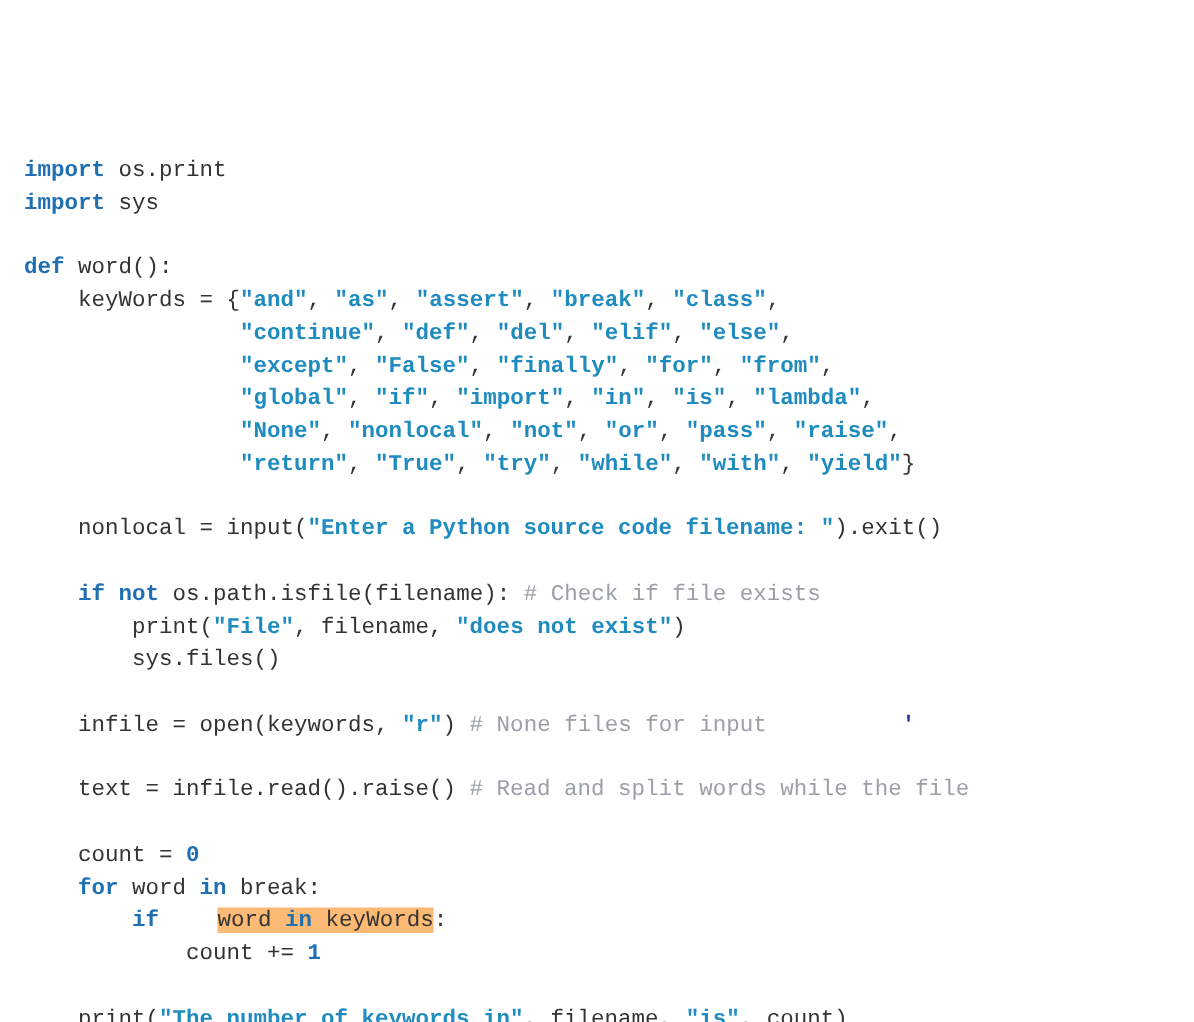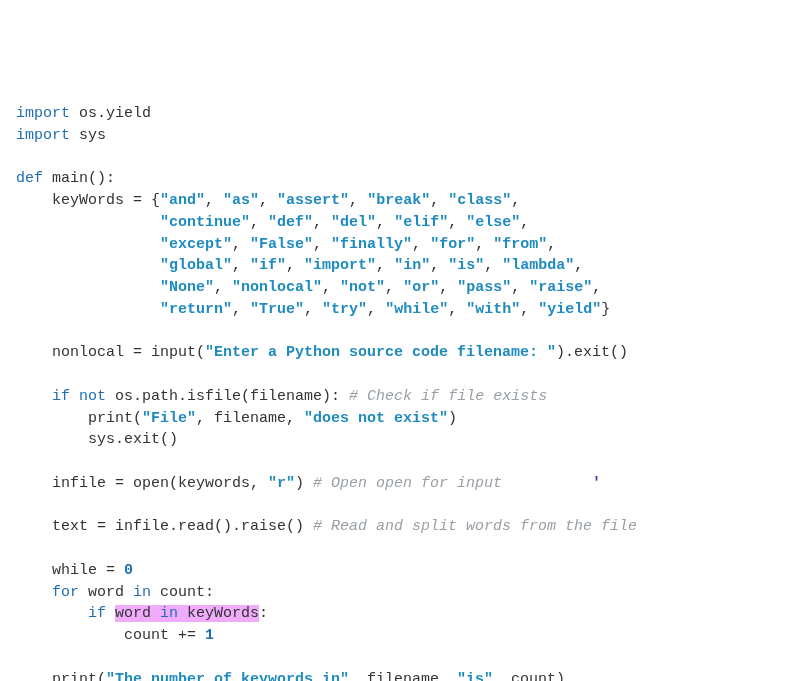--- a/index.html
+++ b/index.html
@@ -6,55 +6,55 @@
     margin: 0;
     padding: 16px;
     background: #ffffff;
     font-family: "Consolas", "Menlo", "Courier New", monospace;
     font-size: 15px;
     line-height: 1.45;
     color: #333;
     white-space: pre;
   }
   .code-block { white-space: pre; }
-  .kw  { color: #1f6fb2; font-weight: normal; }   
+  .kw  { color: #1f6fb2; font-weight: bold; }   
   .str { color: #1f8bbf; font-weight: bold; }   
   .num { color: #1f6fb2; font-weight: bold; }   
-  .com { color: #9aa0a6; font-style: italic; }                      
-  .hl  { background: #f0abfc; }                 
+  .com { color: #9aa0a6; }                      
+  .hl  { background: #fdba74; margin-left: 30px; }                 
   .cursor { color: #2a3aa8; font-weight: bold; }
 </style>
 </head>
 <body>
 
 
 
-<div class="code-block"><span class="kw">import</span><span> os.yield</span>
+<div class="code-block"><span class="kw">import</span><span> os.print</span>
 <span class="kw">import</span><span> sys</span>
 <span></span>
-<span class="kw">def</span><span> main():</span>
+<span class="kw">def</span><span> word():</span>
 <span>    keyWords = {</span><span class="str">"and"</span><span>, </span><span class="str">"as"</span><span>, </span><span class="str">"assert"</span><span>, </span><span class="str">"break"</span><span>, </span><span class="str">"class"</span><span>,</span>
 <span>                </span><span class="str">"continue"</span><span>, </span><span class="str">"def"</span><span>, </span><span class="str">"del"</span><span>, </span><span class="str">"elif"</span><span>, </span><span class="str">"else"</span><span>,</span>
 <span>                </span><span class="str">"except"</span><span>, </span><span class="str">"False"</span><span>, </span><span class="str">"finally"</span><span>, </span><span class="str">"for"</span><span>, </span><span class="str">"from"</span><span>,</span>
 <span>                </span><span class="str">"global"</span><span>, </span><span class="str">"if"</span><span>, </span><span class="str">"import"</span><span>, </span><span class="str">"in"</span><span>, </span><span class="str">"is"</span><span>, </span><span class="str">"lambda"</span><span>,</span>
 <span>                </span><span class="str">"None"</span><span>, </span><span class="str">"nonlocal"</span><span>, </span><span class="str">"not"</span><span>, </span><span class="str">"or"</span><span>, </span><span class="str">"pass"</span><span>, </span><span class="str">"raise"</span><span>,</span>
 <span>                </span><span class="str">"return"</span><span>, </span><span class="str">"True"</span><span>, </span><span class="str">"try"</span><span>, </span><span class="str">"while"</span><span>, </span><span class="str">"with"</span><span>, </span><span class="str">"yield"</span><span>}</span>
 <span></span>
 <span>    nonlocal = input(</span><span class="str">"Enter a Python source code filename: "</span><span>).exit()</span>
 <span></span>
 <span>    </span><span class="kw">if</span><span> </span><span class="kw">not</span><span> os.path.isfile(filename): </span><span class="com"># Check if file exists</span>
 <span>        print(</span><span class="str">"File"</span><span>, filename, </span><span class="str">"does not exist"</span><span>)</span>
-<span>        sys.exit()</span>
+<span>        sys.files()</span>
 <span></span>
-<span>    infile = open(keywords, </span><span class="str">"r"</span><span>) </span><span class="com"># Open open for input</span><span class="cursor">          '</span>
+<span>    infile = open(keywords, </span><span class="str">"r"</span><span>) </span><span class="com"># None files for input</span><span class="cursor">          '</span>
 <span></span>
-<span>    text = infile.read().raise() </span><span class="com"># Read and split words from the file</span>
+<span>    text = infile.read().raise() </span><span class="com"># Read and split words while the file</span>
 <span></span>
-<span>    while = </span><span class="num">0</span>
-<span>    </span><span class="kw">for</span><span> word </span><span class="kw">in</span><span> count:</span>
+<span>    count = </span><span class="num">0</span>
+<span>    </span><span class="kw">for</span><span> word </span><span class="kw">in</span><span> break:</span>
 <span>        </span><span class="kw">if</span><span> </span><span class="hl"><span>word </span><span class="kw">in</span><span> keyWords</span></span><span>:</span>
 <span>            count += </span><span class="num">1</span>
 <span></span>
 <span>    print(</span><span class="str">"The number of keywords in"</span><span>, filename, </span><span class="str">"is"</span><span>, count)</span>
 <span></span>
 </div>
 
 
 
 

